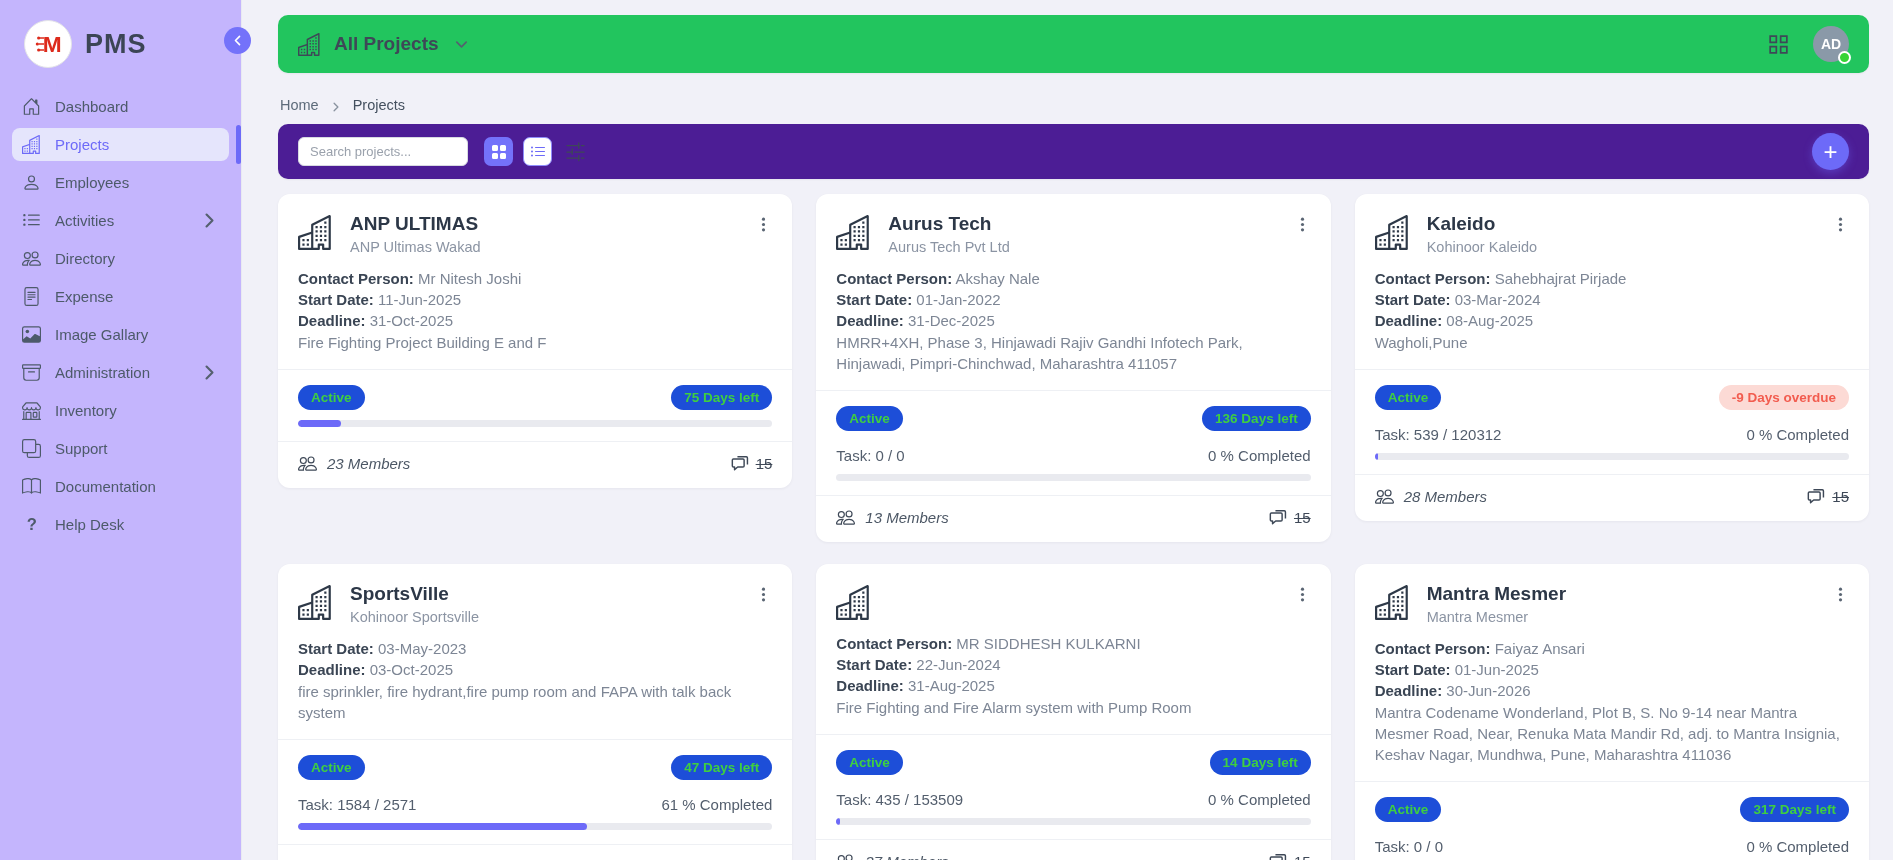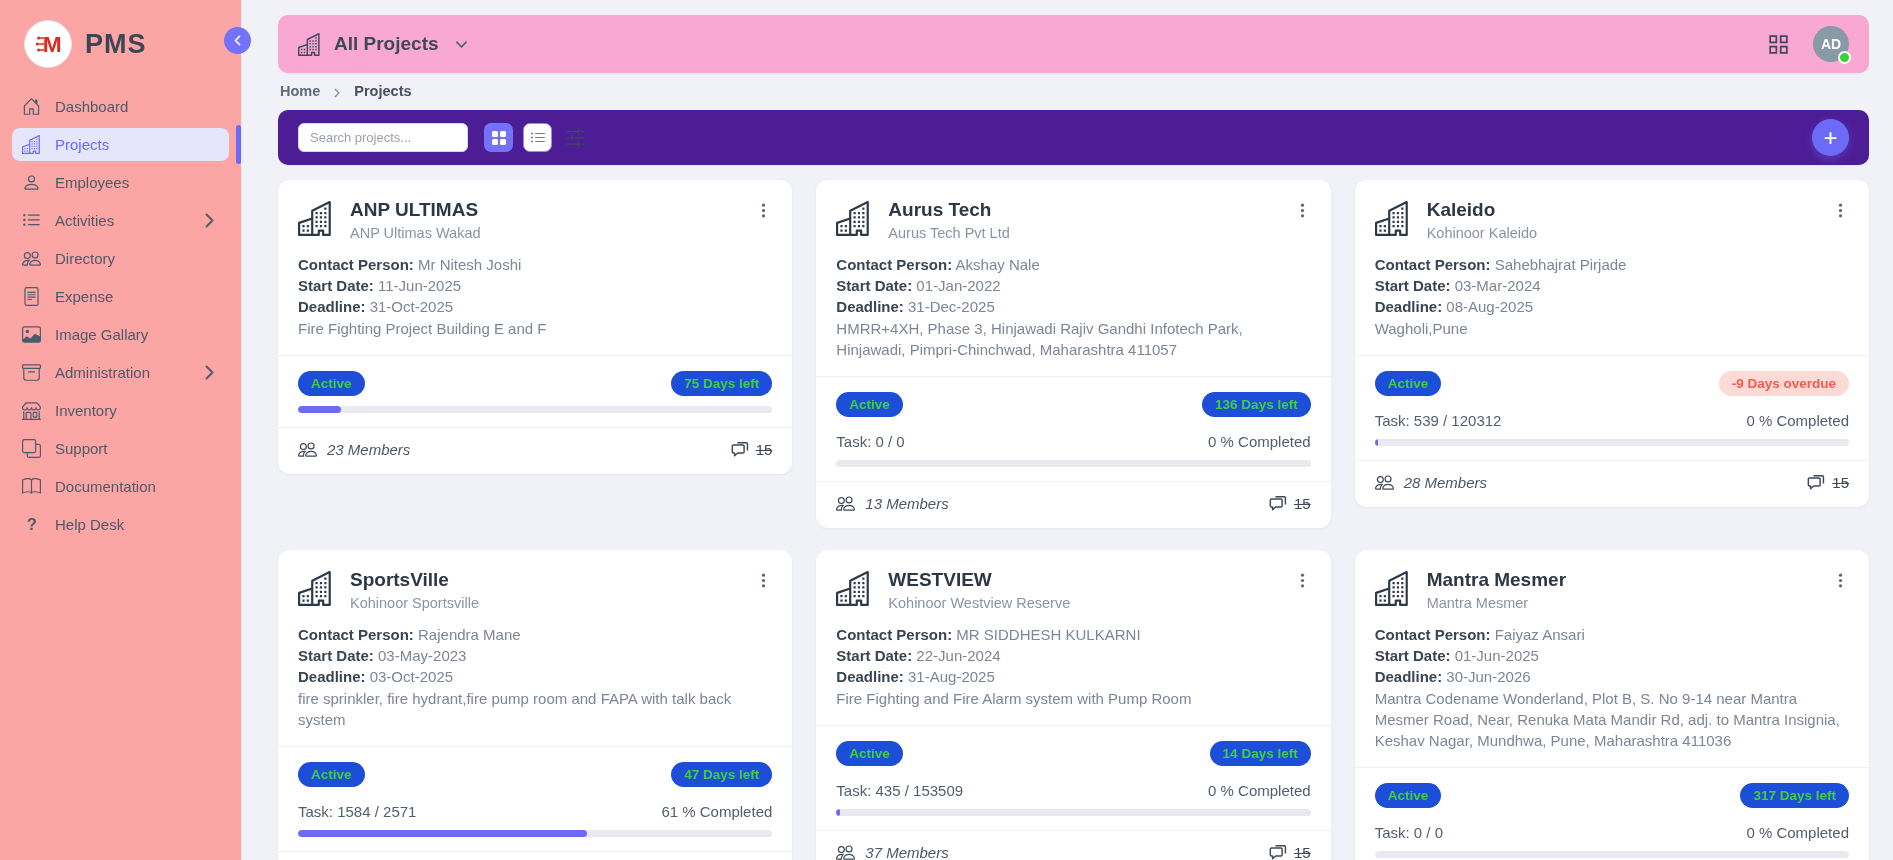--- a/index.html
+++ b/index.html
@@ -1,55 +1,55 @@
 <!DOCTYPE html>
 <html><head>
 <meta charset="utf-8">
 <style>
   * { margin:0; padding:0; box-sizing:border-box; }
   html,body { width:1893px; height:860px; overflow:hidden; background:#f1f1f8;
     font-family:"Liberation Sans", sans-serif; color:#3e4857; }
 
   
-  .sidebar { position:fixed; left:0; top:0; width:242px; height:860px; background:#fca5a5;
+  .sidebar { position:fixed; left:0; top:0; width:242px; height:860px; background:#c4b5fd;
     border-right:1px solid #e9eaf1; z-index:5; }
   .logo-row { display:flex; align-items:center; gap:13px; padding:20px 20px 16px 24px; }
   .logo-circle { width:48px; height:48px; border-radius:50%; border:1px solid #e3e3e8;
     display:flex; align-items:center; justify-content:center; background:#fff; }
   .logo-text { font-size:27px; font-weight:bold; color:#3c4555; letter-spacing:1px; }
   .collapse-btn { position:absolute; left:224px; top:27px; width:27px; height:27px; border-radius:50%;
     background:#7472fa; color:#fff; border:none; display:flex; align-items:center; justify-content:center;
     cursor:pointer; z-index:6; }
   .nav { padding:6px 12px; display:flex; flex-direction:column; gap:5px; }
   .nav-item { display:flex; align-items:center; gap:14px; padding:7px 10px; border-radius:8px;
     color:#4d5a6a; font-size:15px; position:relative; cursor:pointer; }
   .nav-item svg { width:19px; height:19px; flex:0 0 auto; }
   .nav-item.active { background:#e5e5fc; color:#6d6af8; }
   .active-bar { position:absolute; right:-12px; top:-3px; height:calc(100% + 6px); width:5px;
     background:#6d6af8; border-radius:4px; }
   .nav-chevron { margin-left:auto; width:13px; height:13px; color:#55606f; }
 
   
   .main { margin-left:242px; padding:15px 24px 0 36px; }
 
-  .topbar { background:#f9a8d4; border-radius:10px; height:58px; display:flex; align-items:center;
+  .topbar { background:#22c55e; border-radius:10px; height:58px; display:flex; align-items:center;
     padding:0 20px; box-shadow:0 1px 2px rgba(16,24,40,.05); }
   .tb-title-group { display:flex; align-items:center; gap:13px; cursor:pointer; }
   .tb-title-group svg.bld { width:23px; height:23px; color:#3e4857; }
   .tb-title { font-size:19px; font-weight:bold; color:#3e4857; }
   .tb-caret { width:15px; height:15px; color:#55606f; margin-left:2px; }
   .tb-right { margin-left:auto; display:flex; align-items:center; gap:24px; }
   .apps-icon { width:21px; height:21px; color:#3e4857; cursor:pointer; }
   .avatar { width:36px; height:36px; border-radius:50%; background:#8a99a8; color:#fff;
     font-size:14px; font-weight:bold; display:flex; align-items:center; justify-content:center;
     position:relative; cursor:pointer; }
   .status-dot { position:absolute; right:-2px; bottom:-2px; width:13px; height:13px; border-radius:50%;
     background:#35d435; border:2px solid #fff; }
 
-  .breadcrumb { display:flex; align-items:flex-end; gap:11px; padding:10px 2px 11px; font-size:14.5px;font-weight:bold; }
+  .breadcrumb { display:flex; align-items:flex-end; gap:11px; padding:24px 2px 11px; font-size:14.5px; }
   .bc-home { color:#5d6b7a; cursor:pointer; }
   .bc-sep { width:12px; height:12px; color:#8a93a0; }
   .bc-current { color:#44505f; }
 
   .toolbar { background:#4c1d95; border-radius:10px; height:55px; display:flex; align-items:center;
     padding:0 20px; margin-bottom:15px; box-shadow:0 1px 2px rgba(16,24,40,.05); }
   .search-input { width:170px; height:29px; border:1px solid #d7dae1; border-radius:6px;
     padding:0 11px; font-size:13px; color:#4a5563; outline:none; font-family:inherit; }
   .search-input::placeholder { color:#9aa1ac; }
   .view-btn { width:29px; height:29px; border-radius:7px; display:flex; align-items:center;
@@ -494,24 +494,20 @@
       <div>
         <div class="card-title">SportsVille</div>
         <div class="card-subtitle">Kohinoor Sportsville</div>
       </div>
       <svg class="kebab" viewBox="0 0 16 16">
             <use href="#ic-kebab"></use>
           </svg>
     </div>
     <div class="card-details">
       <div>
-        <span class="dlabel">Contact Person:</span>
-        <span class="dvalue">Rajendra Mane</span>
-      </div>
-      <div>
         <span class="dlabel">Start Date:</span>
         <span class="dvalue">03-May-2023</span>
       </div>
       <div>
         <span class="dlabel">Deadline:</span>
         <span class="dvalue">03-Oct-2025</span>
       </div>
       <div class="desc">fire sprinkler, fire hydrant,fire pump room and FAPA with talk back system</div>
     </div>
     <div class="card-divider"></div>
@@ -528,24 +524,20 @@
     </div>
     <div class="footer-divider"></div>
 
   </div>
 
   <div class="card">
     <div class="card-header">
       <svg class="card-icon" viewBox="0 0 16 16">
             <use href="#ic-buildings"></use>
           </svg>
-      <div>
-        <div class="card-title">WESTVIEW</div>
-        <div class="card-subtitle">Kohinoor Westview Reserve</div>
-      </div>
       <svg class="kebab" viewBox="0 0 16 16">
             <use href="#ic-kebab"></use>
           </svg>
     </div>
     <div class="card-details">
       <div>
         <span class="dlabel">Contact Person:</span>
         <span class="dvalue">MR SIDDHESH KULKARNI</span>
       </div>
       <div>

